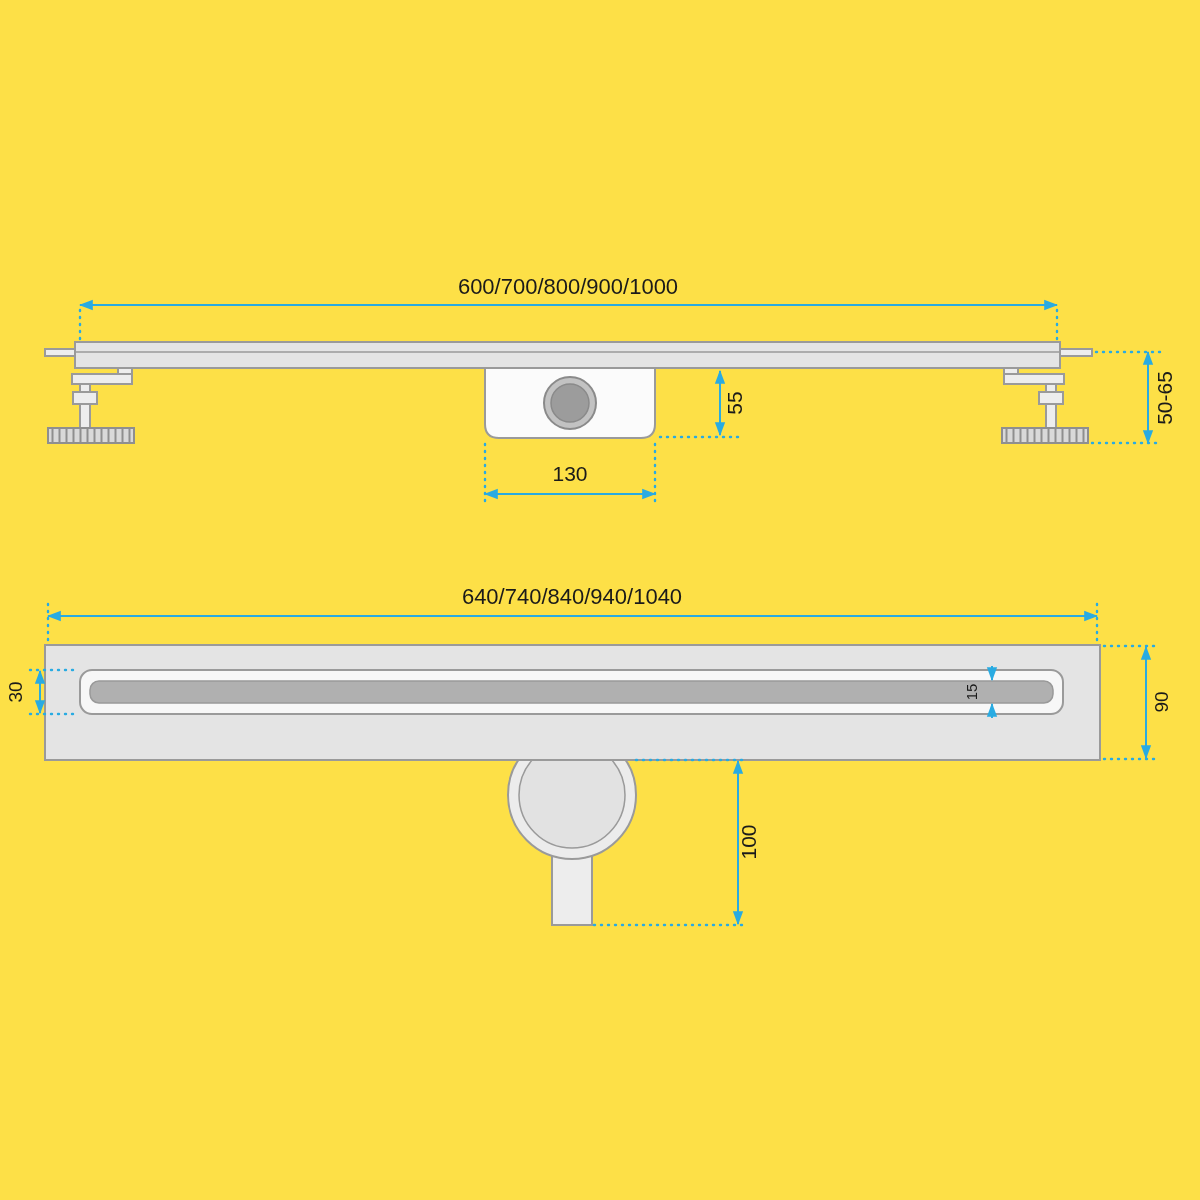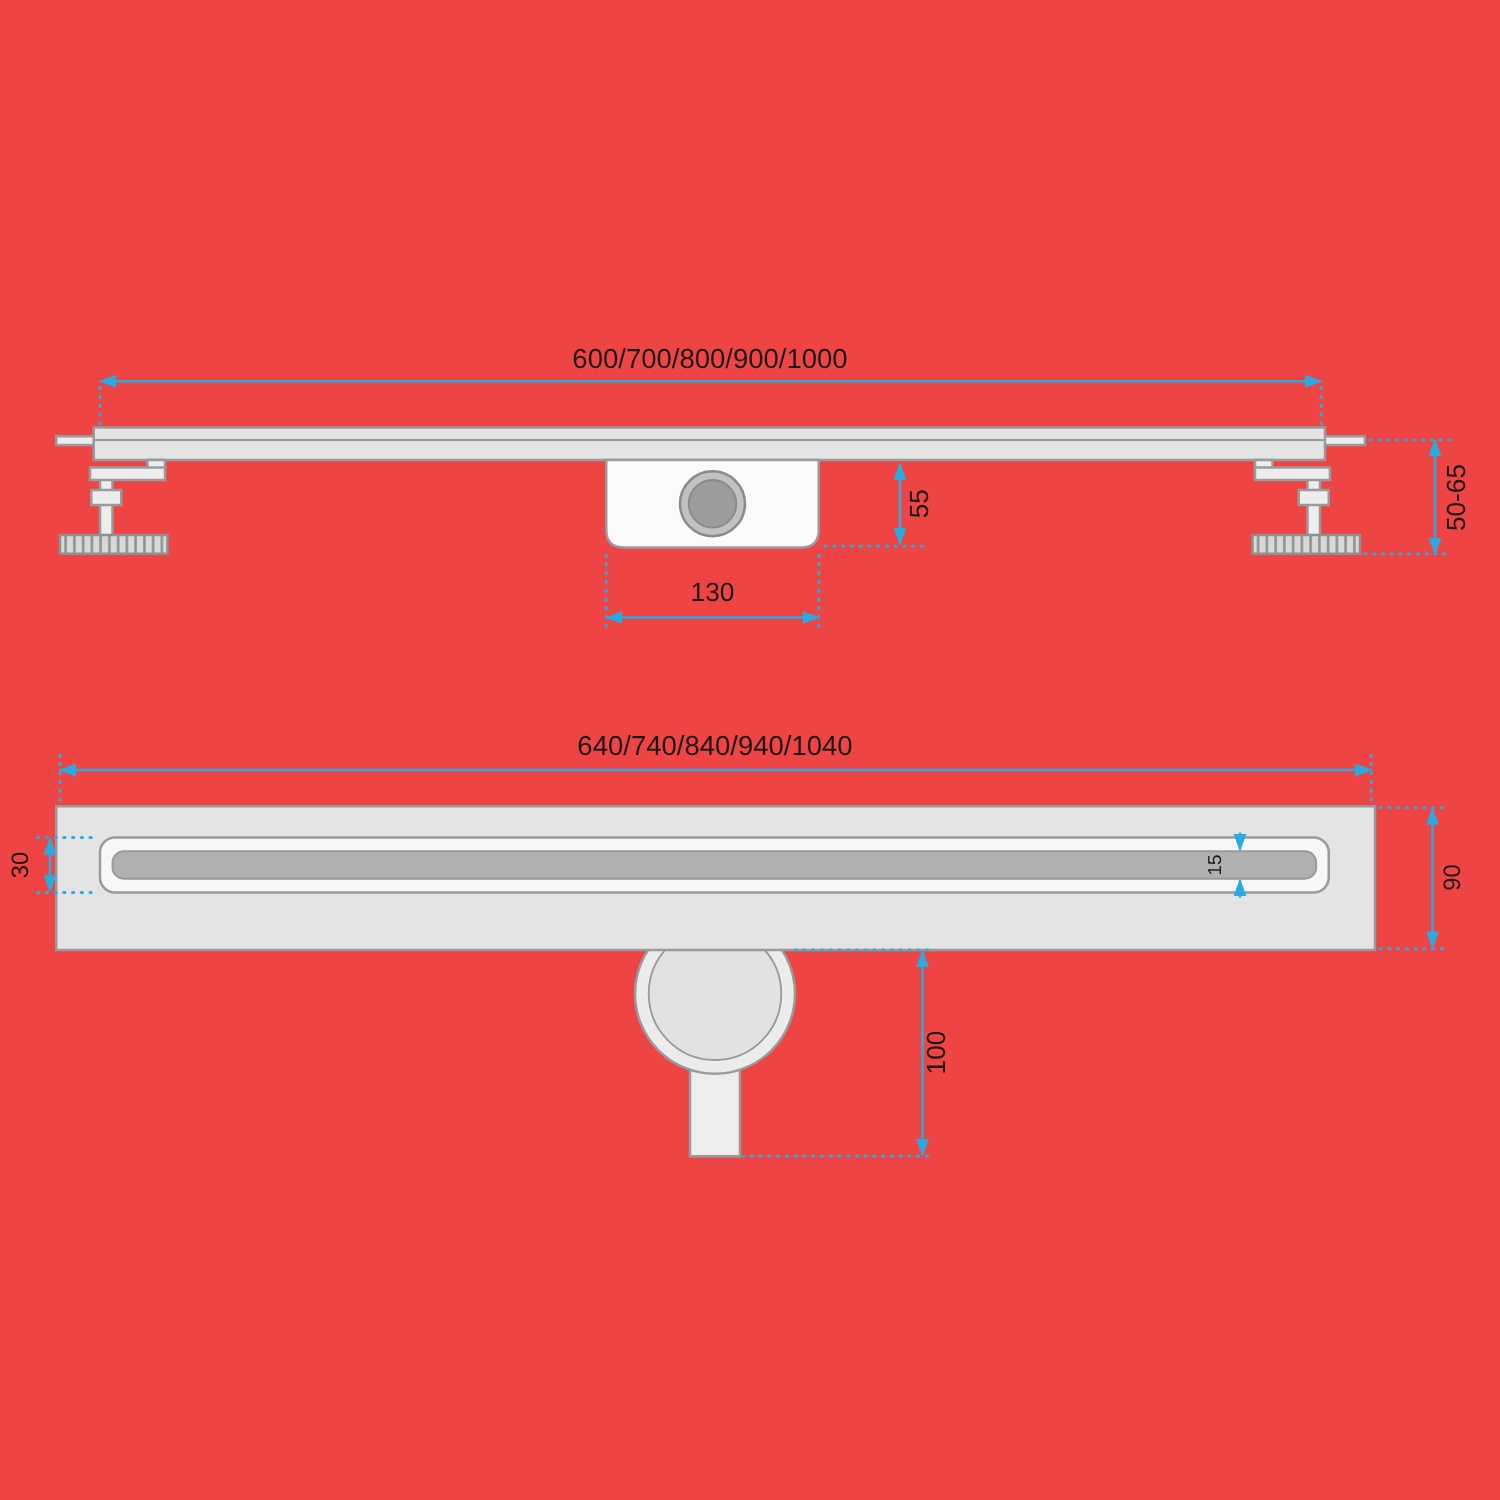--- a/index.html
+++ b/index.html
@@ -3,21 +3,21 @@
 <meta charset="utf-8">
 <style>
   :root{
     --dimension:#29abe2;
     --drawing-line:#9a9a9a;
     --fill-light:#e4e4e4;
     --fill-dark:#b0b0b0;
     --text:#1a1a1a;
   }
   html,body{margin:0;padding:0;background:#ffffff;}
-  .canvas{width:1200px;height:1200px;background:#ef4444;overflow:hidden;}
+  .canvas{width:1200px;height:1200px;background:#fde047;overflow:hidden;}
   svg{display:block;}
   .dim{stroke:var(--dimension);stroke-width:2;fill:none;}
   .ext{stroke:var(--dimension);stroke-width:2.4;fill:none;stroke-dasharray:1 6;stroke-linecap:round;}
   .arrowhead{fill:var(--dimension);}
   .seam{stroke:var(--drawing-line);stroke-width:1.5;fill:none;}
   .body{fill:var(--fill-light);stroke:var(--drawing-line);stroke-width:2;}
   .part{fill:#ededed;stroke:var(--drawing-line);stroke-width:2;}
   .trap{fill:#fbfbfb;stroke:var(--drawing-line);stroke-width:2;}
   .frame{fill:#f7f7f7;stroke:var(--drawing-line);stroke-width:2;}
   .slot{fill:var(--fill-dark);stroke:#999999;stroke-width:1.5;}

